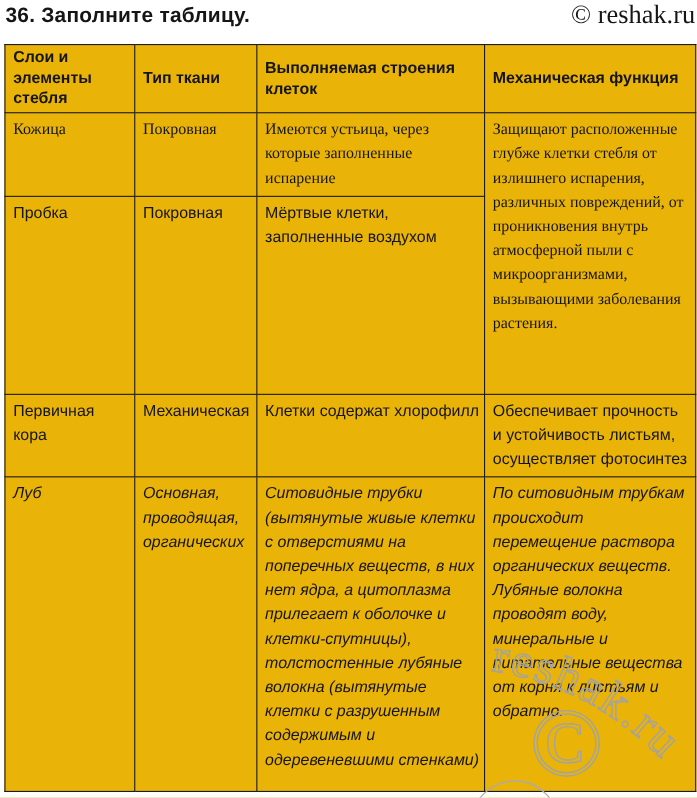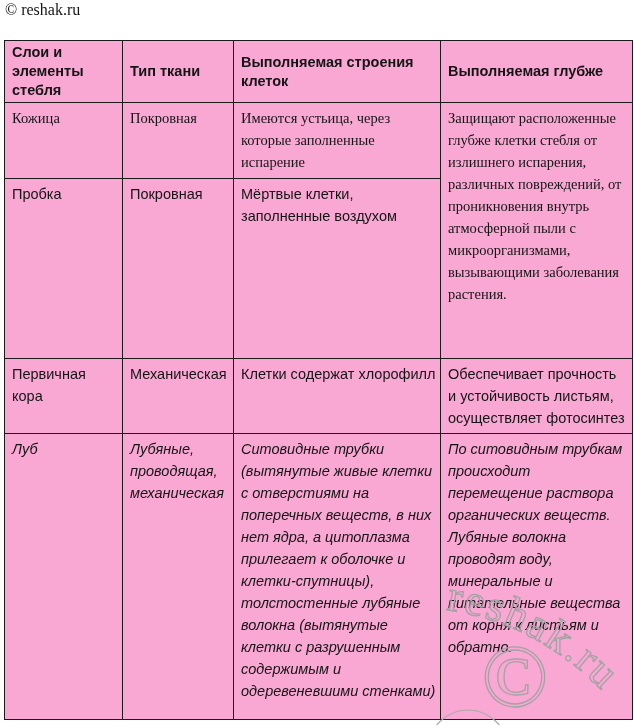--- a/index.html
+++ b/index.html
@@ -27,32 +27,32 @@
   }
   .page-title {
     font-size: 19px;
     font-weight: bold;
     letter-spacing: 0.2px;
     padding-top: 4px;
     white-space: nowrap;
   }
   .copyright {
     font-family: "Liberation Serif", serif;
-    font-size: 16px;
+    font-size: 24px;
     padding-top: 1px;
     white-space: nowrap;
   }
   table.stem-table {
     position: absolute;
     left: 4px;
     top: 40px;
     width: 628px;
     border-collapse: collapse;
     table-layout: fixed;
-    background: #f9a8d4;
+    background: #eab308;
   }
   .stem-table th, .stem-table td {
     border: 1.5px solid #1b1b1b;
     font-size: 14.5px;
     line-height: 22px;
     vertical-align: top;
     padding: 4px 4px 4px 7px;
     overflow: hidden;
     word-wrap: break-word;
   }
@@ -81,36 +81,37 @@
     font-family: "Liberation Serif", serif;
     fill: none;
     stroke: #a3a3a3;
     stroke-width: 1.3px;
   }
 </style>
 </head>
 <body>
 
 <div class="topbar">
+  <div class="page-title">36. Заполните таблицу.</div>
   <div class="copyright">© reshak.ru</div>
 </div>
 
 <table class="stem-table">
   <colgroup>
     <col style="width:118px">
     <col style="width:111px">
     <col style="width:207px">
     <col style="width:192px">
   </colgroup>
   <thead>
     <tr class="row-header">
       <th>Слои и элементы стебля</th>
       <th>Тип ткани</th>
       <th>Выполняемая строения клеток</th>
-      <th>Выполняемая глубже</th>
+      <th>Механическая функция</th>
     </tr>
   </thead>
   <tbody>
     <tr class="row-1">
       <td>Кожица</td>
       <td>Покровная</td>
       <td>Имеются устьица, через которые заполненные испарение</td>
       <td rowspan="2">Защищают расположенные глубже клетки стебля от излишнего испарения, различных повреждений, от проникновения внутрь атмосферной пыли с микроорганизмами, вызывающими заболевания растения.</td>
     </tr>
     <tr class="row-2">
@@ -119,21 +120,21 @@
       <td>Мёртвые клетки, заполненные воздухом</td>
     </tr>
     <tr class="row-3">
       <td>Первичная кора</td>
       <td>Механическая</td>
       <td>Клетки содержат хлорофилл</td>
       <td>Обеспечивает прочность и устойчивость листьям, осуществляет фотосинтез</td>
     </tr>
     <tr class="row-4">
       <td>Луб</td>
-      <td>Лубяные, проводящая, механическая</td>
+      <td>Основная, проводящая, органических</td>
       <td>Ситовидные трубки (вытянутые живые клетки с отверстиями на поперечных веществ, в них нет ядра, а цитоплазма прилегает к оболочке и клетки-спутницы), толстостенные лубяные волокна (вытянутые клетки с разрушенным содержимым и одеревеневшими стенками)</td>
       <td>По ситовидным трубкам происходит перемещение раствора органических веществ. Лубяные волокна проводят воду, минеральные и питательные вещества от корня к листьям и обратно.</td>
     </tr>
   </tbody>
 </table>
 
 <svg class="watermark" viewBox="0 0 204 173" xmlns="http://www.w3.org/2000/svg" xmlns:xlink="http://www.w3.org/1999/xlink">
   <defs>
     <path id="wm-arc" d="M 16,58 Q 122,72 200,170" fill="none"></path>
   </defs>

